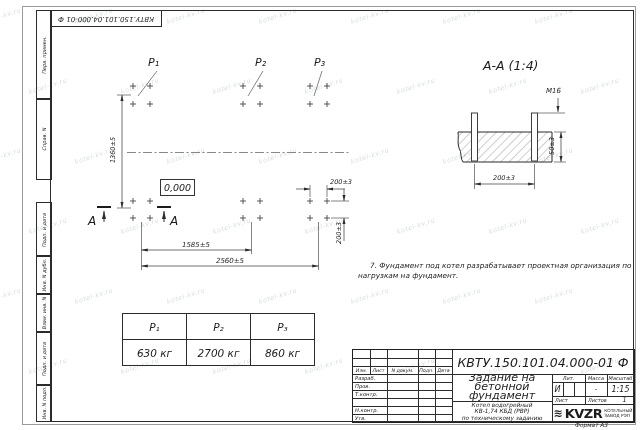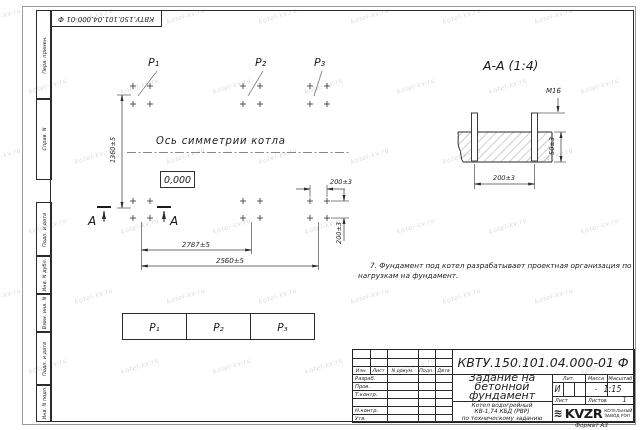--- a/index.html
+++ b/index.html
@@ -170,43 +170,47 @@
       <line x1="561" y1="132" x2="561" y2="162" stroke="#333" stroke-width="0.7" marker-start="url(#ars)" marker-end="url(#ar)"></line>
 
       <path d="M474.5,164 V189 M534.5,164 V189" stroke="#333" stroke-width="0.6"></path>
       <line x1="474.5" y1="184" x2="534.5" y2="184" stroke="#333" stroke-width="0.7" marker-start="url(#ars)" marker-end="url(#ar)"></line>
     </g>
   </svg>
 
   <div class="t" style="left:148px;top:56px;font-size:11px;">P₁</div>
   <div class="t" style="left:255px;top:56px;font-size:11px;">P₂</div>
   <div class="t" style="left:314px;top:56px;font-size:11px;">P₃</div>
-  <div class="t" style="left:156px;top:135px;font-size:10px;letter-spacing:.8px;">Ось симметрии котла</div>
-  <div class="abs ctr" style="left:160px;top:171px;width:33px;height:15px;border:1px solid #333;">
+  <div class="abs ctr" style="left:160px;top:179px;width:33px;height:15px;border:1px solid #333;">
     <span class="t" style="position:static;font-size:9.5px;">0,000</span>
   </div>
   <div class="t" style="left:94px;top:146px;width:38px;text-align:center;font-size:6.5px;transform:rotate(-90deg);">1360±5</div>
-  <div class="t" style="left:166px;top:241px;width:60px;text-align:center;font-size:7px;">2787±5</div>
+  <div class="t" style="left:166px;top:241px;width:60px;text-align:center;font-size:7px;">1585±5</div>
   <div class="t" style="left:200px;top:257px;width:60px;text-align:center;font-size:7px;">2560±5</div>
   <div class="t" style="left:330px;top:178px;width:34px;font-size:6.5px;">200±3</div>
   <div class="t" style="left:321px;top:229px;width:36px;text-align:center;font-size:6.5px;transform:rotate(-90deg);">200±3</div>
   <div class="t" style="left:88px;top:214px;font-size:12px;">A</div>
   <div class="t" style="left:170px;top:214px;font-size:12px;">A</div>
 
   <div class="t" style="left:483px;top:58px;font-size:12.5px;">А-А (1:4)</div>
   <div class="t" style="left:546px;top:87px;font-size:7px;">М16</div>
   <div class="t" style="left:534px;top:142px;width:36px;text-align:center;font-size:6.5px;transform:rotate(-90deg);">50±3</div>
   <div class="t" style="left:487px;top:174px;width:34px;text-align:center;font-size:6.5px;">200±3</div>
 
   <table class="abs load-table">
     <tbody>
         <tr>
       <td>P₁</td>
       <td>P₂</td>
       <td>P₃</td>
+    </tr>
+    <tr>
+      <td>630 кг</td>
+      <td>2700 кг</td>
+      <td>860 кг</td>
     </tr>
   </tbody>
     </table>
 
   <div class="abs notes">
     <p>7. Фундамент под котел разрабатывает проектная организация по нагрузкам на фундамент.</p>
   </div>
 
   <div class="abs tb">
 
@@ -257,21 +261,21 @@
       <div>Котел водогрейный</div>
       <div>КВ-1,74 КБД (РВР)</div>
       <div>по техническому заданию</div>
     </div>
 
     <div class="cell ctr" style="left:199px;top:24px;width:33px;height:8px;font-size:5px;">Лит.</div>
     <div class="cell ctr" style="left:232px;top:24px;width:22px;height:8px;font-size:5px;">Масса</div>
     <div class="cell ctr" style="left:254px;top:24px;width:27px;height:8px;font-size:5px;">Масштаб</div>
     <div class="cell ctr" style="left:199px;top:32px;width:11px;height:14px;font-size:8px;">И</div>
     <div class="cell ctr" style="left:232px;top:32px;width:22px;height:14px;font-size:8px;">-</div>
-    <div class="cell ctr" style="left:246px;top:32px;width:27px;height:14px;font-size:8px;">1:15</div>
+    <div class="cell ctr" style="left:254px;top:32px;width:27px;height:14px;font-size:8px;">1:15</div>
 
     <div class="cell" style="left:199px;top:46px;width:33px;height:8px;font-size:5px;line-height:8px;padding-left:3px;">Лист</div>
     <div class="cell" style="left:232px;top:46px;width:30px;height:8px;font-size:5px;line-height:8px;padding-left:3px;">Листов</div>
     <div class="cell ctr" style="left:262px;top:46px;width:19px;height:8px;font-size:6.5px;">1</div>
 
     <div class="cell" style="left:199px;top:54px;width:82px;height:18px;">
       <div class="logo-wrap">
         <span class="logo-spring">≋</span>
         <span class="logo-main">KVZR</span>
         <span class="logo-sub">

